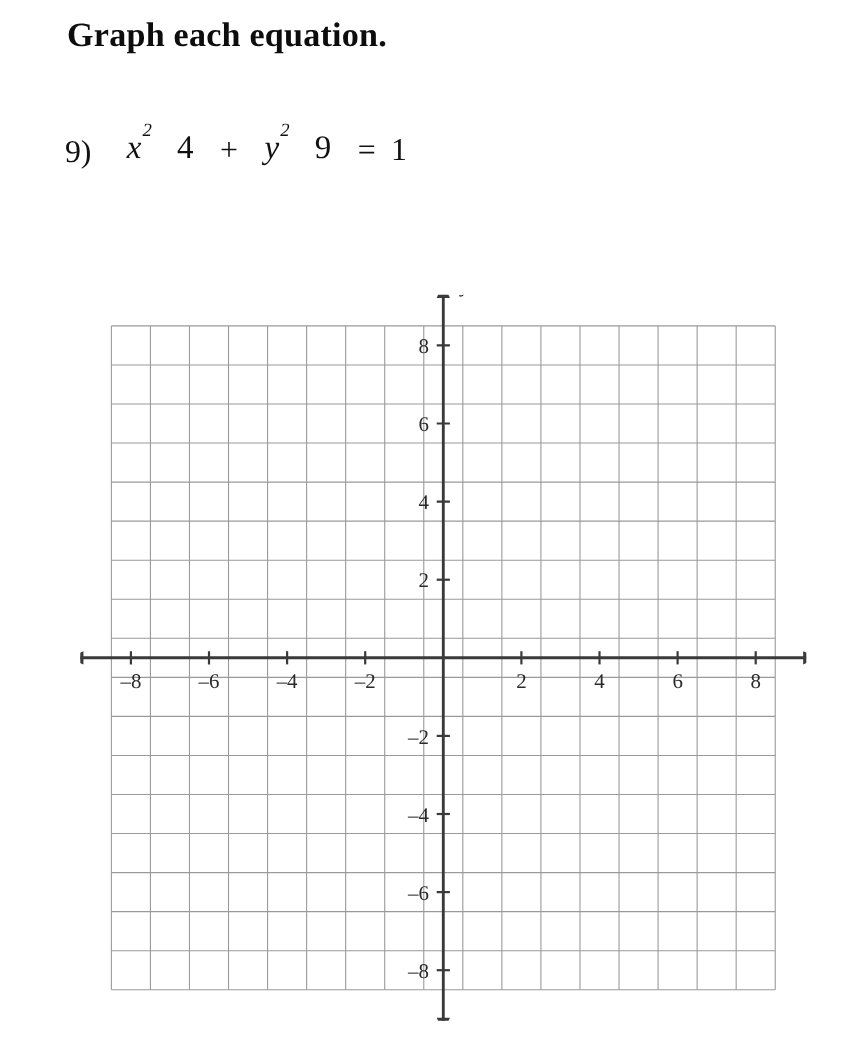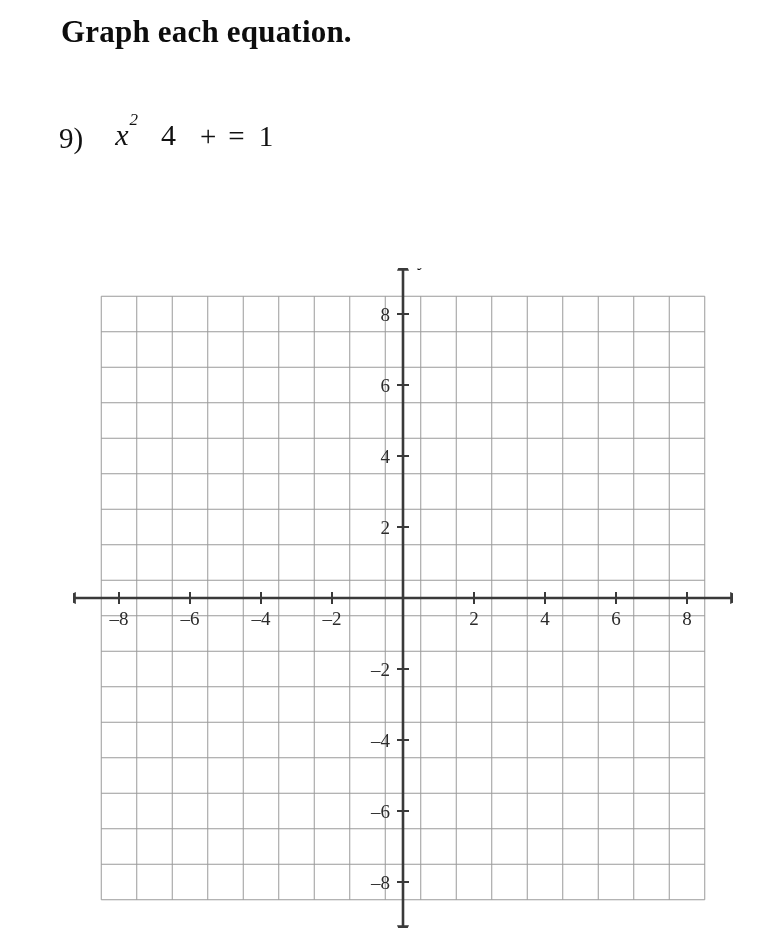--- a/index.html
+++ b/index.html
@@ -122,20 +122,25 @@
     <span class="problem-number">9)</span>
 
     <span class="fraction">
       <span class="num"><span>x</span><span class="exp">2</span></span>
       <span class="bar"></span>
       <span class="den">4</span>
     </span>
 
     <span class="op">+</span>
 
+    <span class="fraction">
+      <span class="num"><span>y</span><span class="exp">2</span></span>
+      <span class="bar"></span>
+      <span class="den">9</span>
+    </span>
 
     <span class="op">=</span>
     <span class="rhs">1</span>
   </div>
 
   <div class="graph-wrap">
     <svg class="graph-svg" id="graph" width="660" height="660" viewBox="0 0 660 660">
         <g>
           <line x1="28.25" y1="631.75" x2="28.25" y2="28.25" stroke="#9a9a9a" stroke-width="1"></line>
           <line x1="28.25" y1="631.75" x2="631.75" y2="631.75" stroke="#9a9a9a" stroke-width="1"></line>

